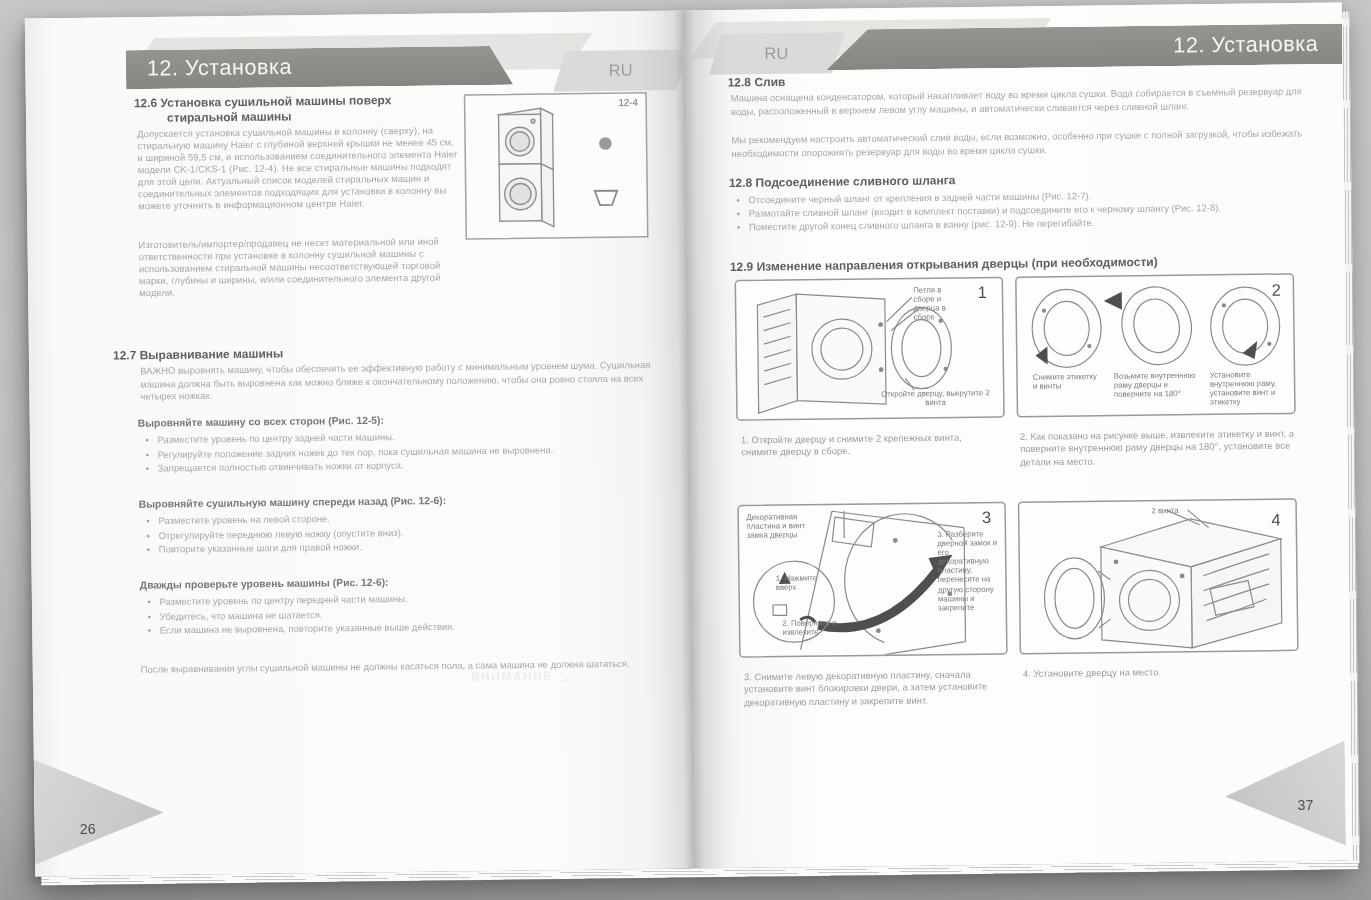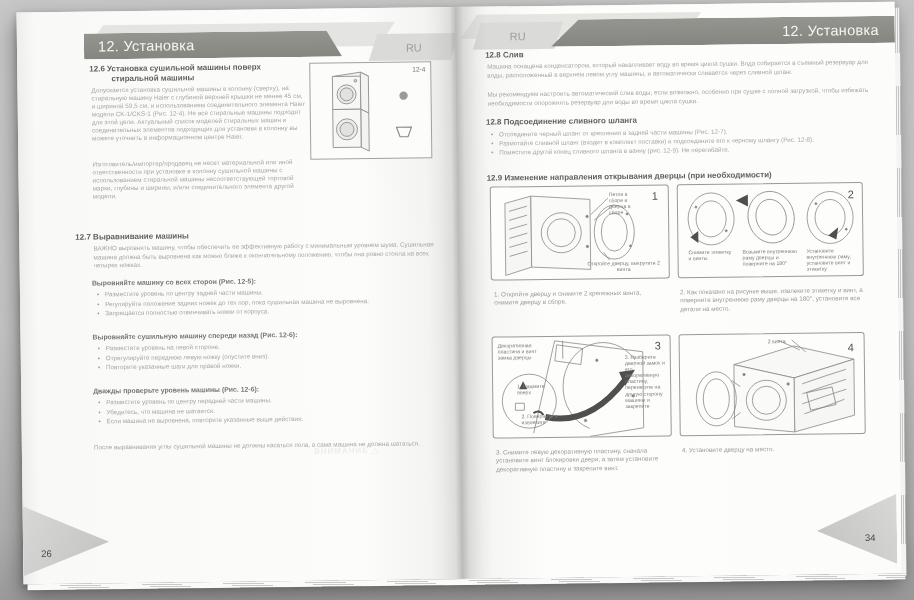--- a/index.html
+++ b/index.html
@@ -151,21 +151,21 @@
     </div>
 
     <div class="abs body-txt2" style="left:72px;top:432px;width:362px;">После выравнивания углы сушильной машины не должны касаться пола, а сама машина не должна шататься.</div>
 
     <div class="abs" id="watermark" style="left:292px;top:438px;">
       <span>ВНИМАНИЕ</span>
       <span style="font-weight:normal;">△</span>
     </div>
 
     <div class="abs corner" style="left:0;top:494px;width:86px;height:70px;clip-path:polygon(0 0,100% 52%,0 100%);"></div>
-    <div class="abs pagenum" style="left:18px;top:536px;text-align:center;">26</div>
+    <div class="abs pagenum" style="left:30px;top:536px;text-align:center;">26</div>
   </div>
 
   <div class="page" id="page-right">
     <div class="abs wedge" style="left:14px;top:8px;width:224px;height:24px;transform:skewX(-35deg);"></div>
     <div class="abs band-light" style="left:22px;top:16px;width:82px;height:27px;transform:skewX(-18deg);">
       <span style="transform:skewX(18deg);">RU</span>
     </div>
     <div class="abs band-dark" style="left:96px;top:14px;width:344px;height:27px;clip-path:polygon(28px 0,100% 0,100% 100%,0 100%);justify-content:flex-end;padding-right:16px;">
       <span>12. Установка</span>
     </div>
@@ -277,17 +277,17 @@
         </g>
       </svg>
       <span class="fig-label" style="left:88px;top:4px;width:40px;">2 винта</span>
       <span class="panel-num" style="left:168px;top:8px;">4</span>
     </div>
 
     <div class="abs step-txt" style="left:36px;top:442px;width:172px;">3.  Снимите левую декоративную пластину, сначала установите винт блокировки двери, а затем установите декоративную пластину и закрепите винт.</div>
     <div class="abs step-txt" style="left:222px;top:442px;width:186px;">4.  Установите дверцу на место.</div>
 
     <div class="abs corner" style="left:356px;top:492px;width:80px;height:70px;clip-path:polygon(100% 0,0 52%,100% 100%);background:linear-gradient(240deg,#d8d8d6,#c2c2c0);"></div>
-    <div class="abs pagenum" style="left:404px;top:530px;">34</div>
+    <div class="abs pagenum" style="left:404px;top:530px;">37</div>
   </div>
 
   <div id="spine-shadow"></div>
 </div>
 
 </body></html>

